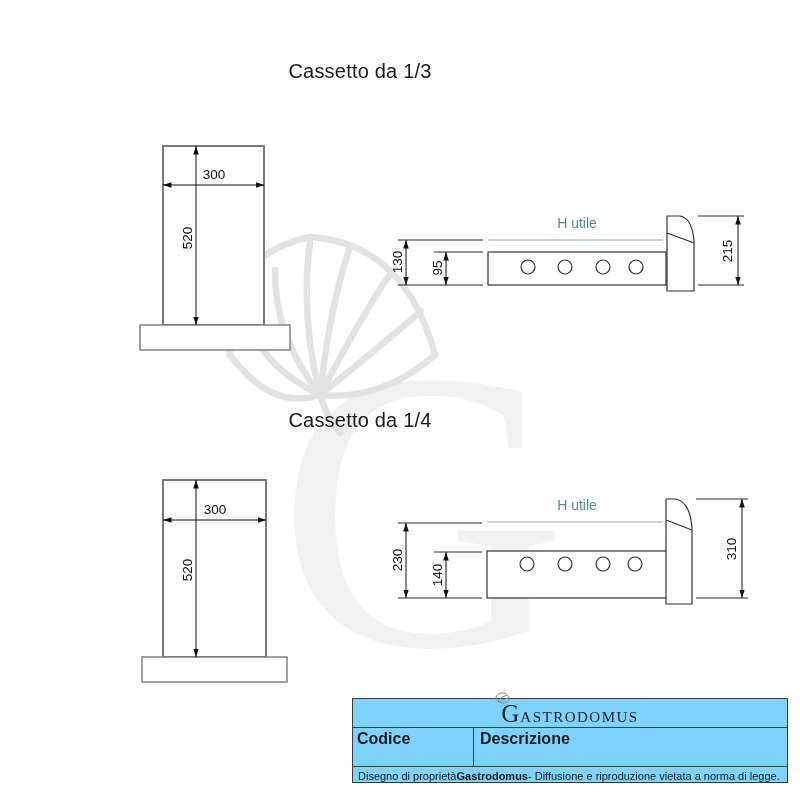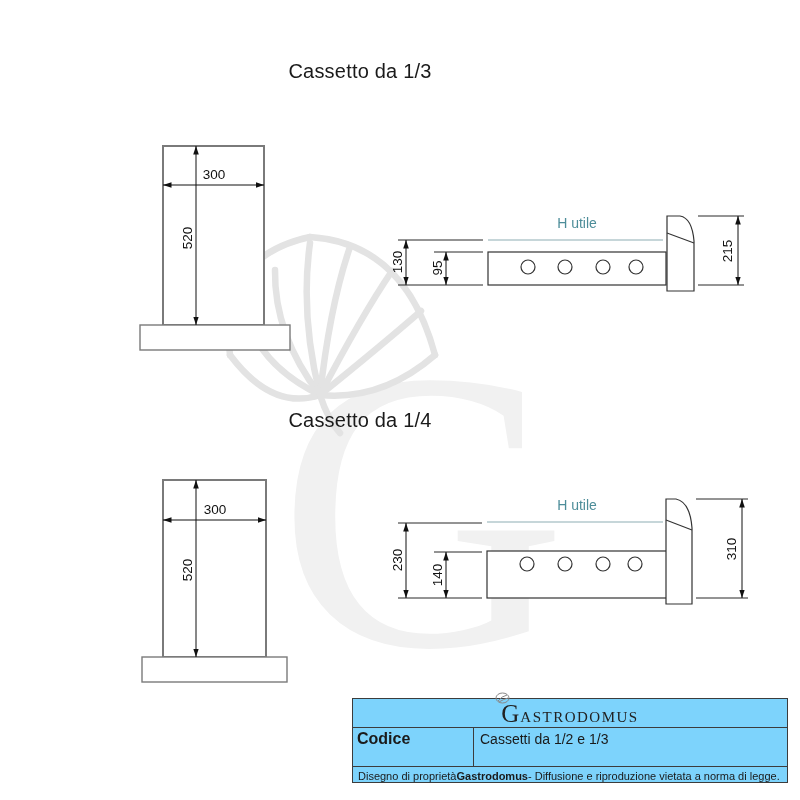--- a/index.html
+++ b/index.html
@@ -168,21 +168,21 @@
         </g>
       </svg>
       <span class="g">G</span><span class="rest">ASTRODOMUS</span>
     </span>
   </div>
   <div class="tb-row-fields">
     <div class="tb-cell-codice">
       <div class="tb-label">Codice</div>
     </div>
     <div class="tb-cell-descr">
-      <div class="tb-value">Cassetti da 1/2 e 1/3</div>
+      <div class="tb-label">Descrizione</div>
     </div>
   </div>
   <div class="tb-row-footer">
     <span>Disegno di proprietà </span>
       <b>Gastrodomus</b>
       <span> - Diffusione e riproduzione vietata a norma di legge.</span>
   </div>
 </div>
 
 </body></html>

